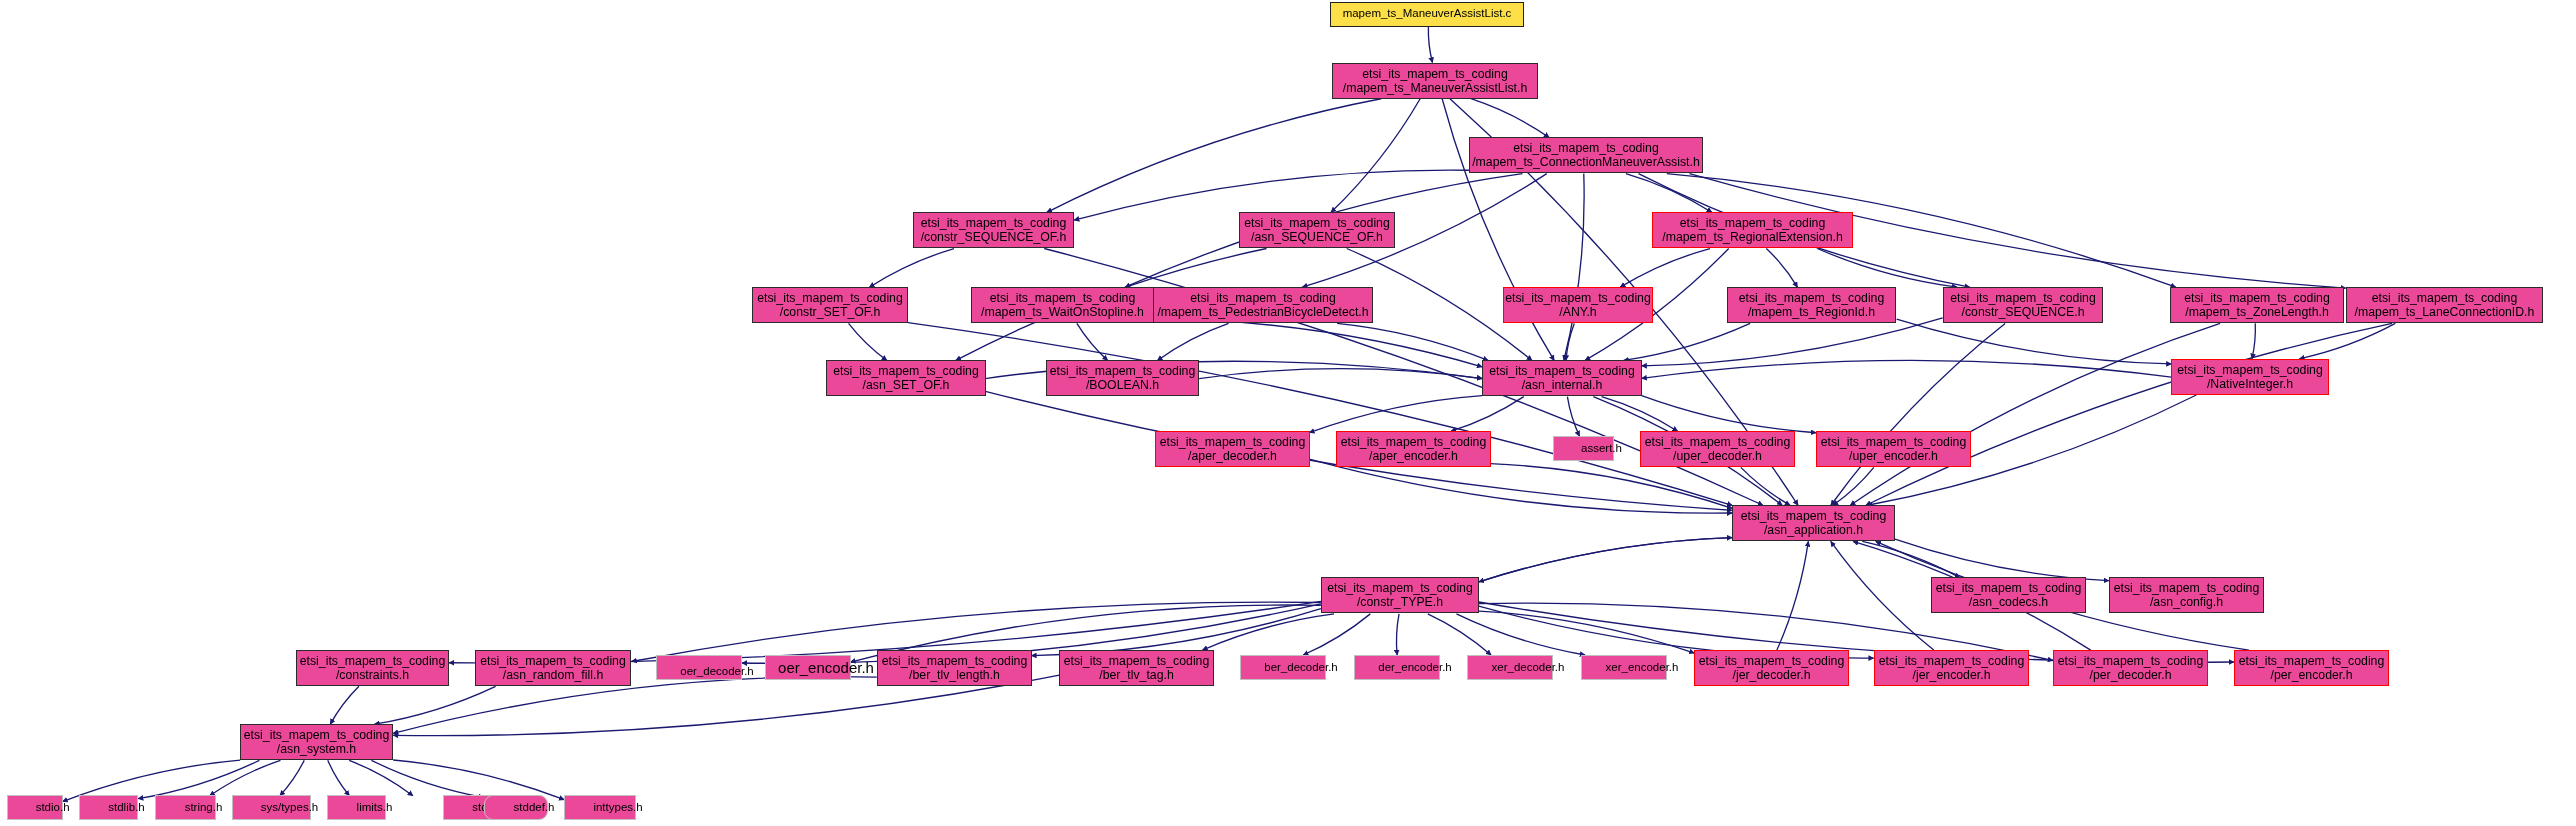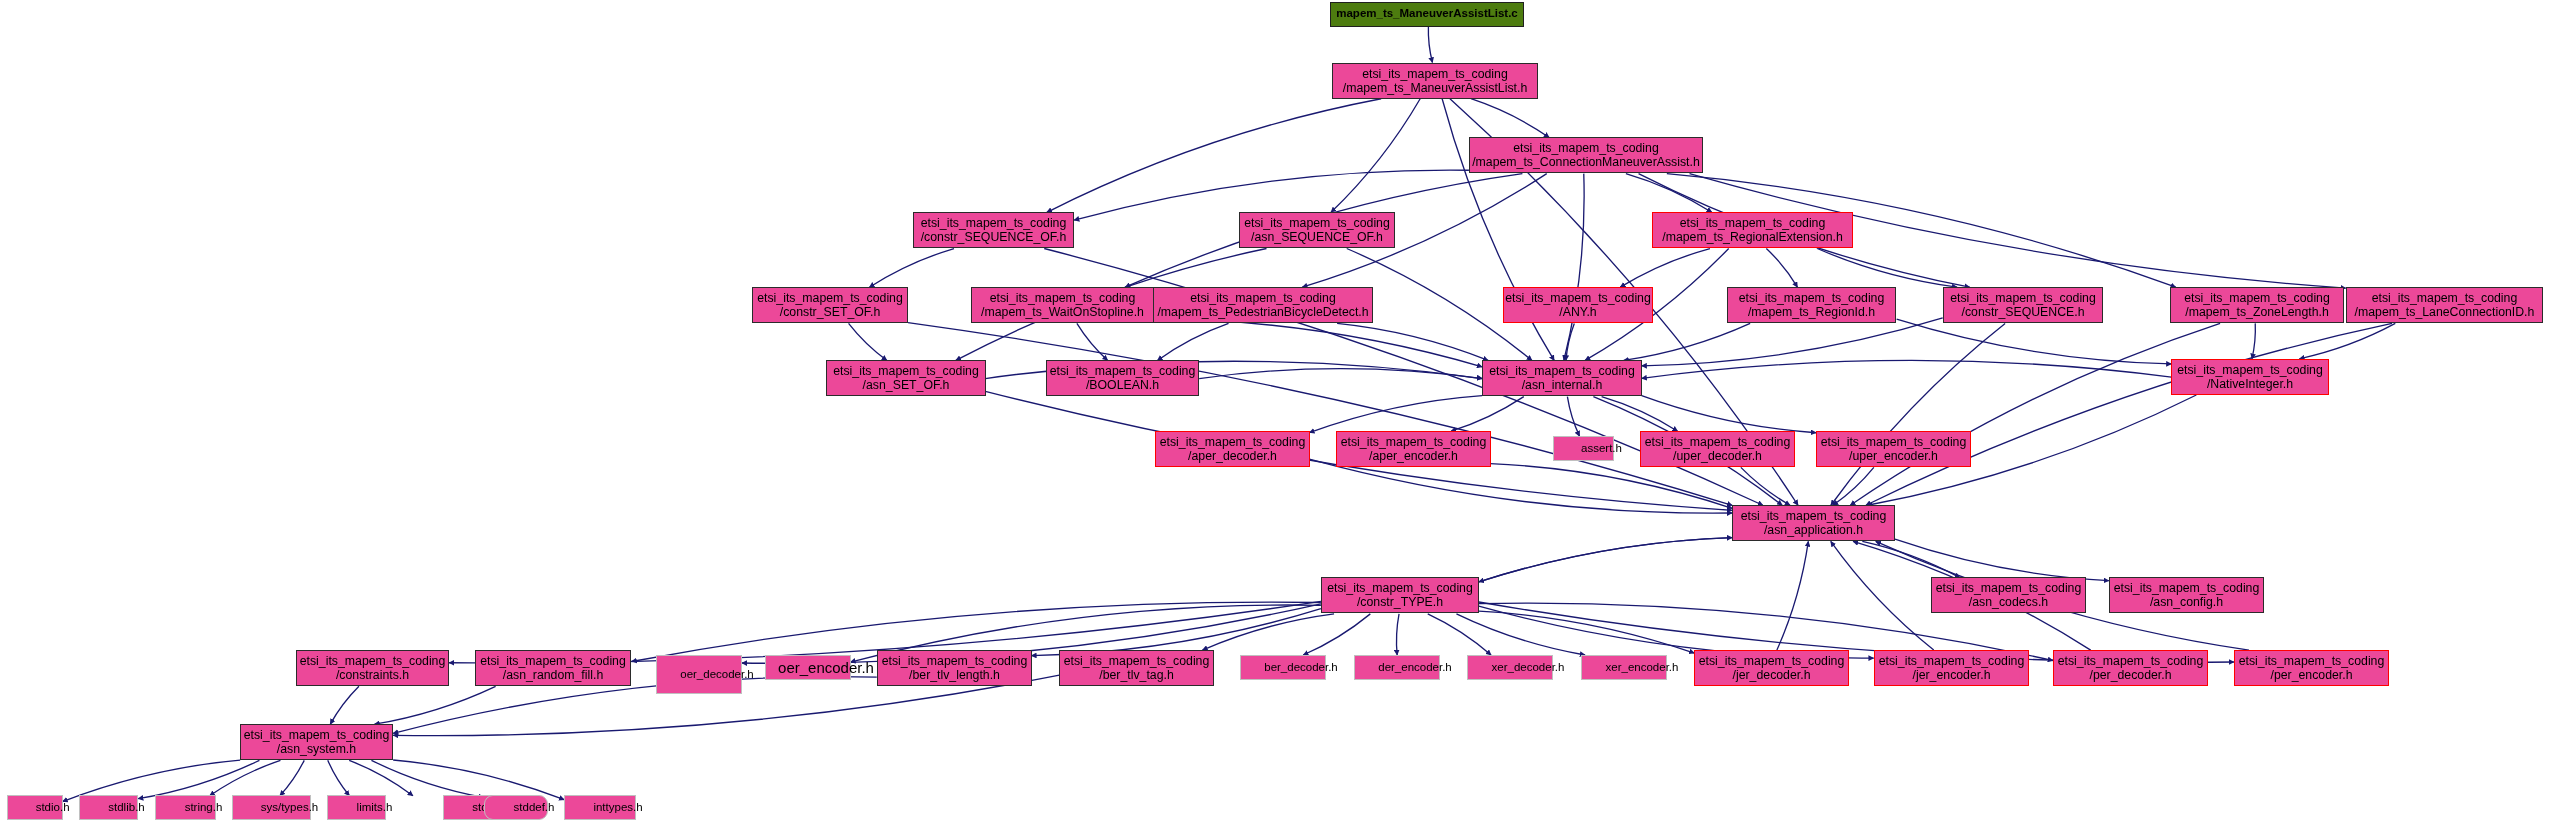--- a/index.html
+++ b/index.html
@@ -31,23 +31,22 @@
     justify-content: center;
     text-align: center;
     line-height: 1.18;
     white-space: pre;
     color: #000000;
     background: #ec4899;
     border: 0.8px solid #404040;
     font-size: 12.3px;
   }
   .node.root {
-    background: #4d7c0f;
+    background: #fde047;
     border: 0.8px solid #202020;
-    font-weight: bold;
   }
   .node.red {
     border: 1.6px solid #ff0000;
   }
   .node.grey {
     border: 0.8px solid #c0c0c0;
     padding-left: 36px;
   }
   .node.black {
     border: 0.8px solid #2b2b2b;
@@ -174,21 +173,21 @@
       <div class="node red" style="left: 1336px; top: 431px; width: 155px; height: 36px;"><div><span>etsi_its_mapem_ts_coding</span><span>/aper_encoder.h</span></div></div>
       <div class="node grey" style="left: 1553px; top: 436px; width: 61px; height: 25px; font-size: 11.5px;"><div><span>assert.h</span></div></div>
       <div class="node red" style="left: 1640px; top: 431px; width: 155px; height: 36px;"><div><span>etsi_its_mapem_ts_coding</span><span>/uper_decoder.h</span></div></div>
       <div class="node red" style="left: 1816px; top: 431px; width: 155px; height: 36px;"><div><span>etsi_its_mapem_ts_coding</span><span>/uper_encoder.h</span></div></div>
       <div class="node black" style="left: 1732px; top: 505px; width: 163px; height: 36px;"><div><span>etsi_its_mapem_ts_coding</span><span>/asn_application.h</span></div></div>
       <div class="node black" style="left: 1321px; top: 577px; width: 158px; height: 36px;"><div><span>etsi_its_mapem_ts_coding</span><span>/constr_TYPE.h</span></div></div>
       <div class="node black" style="left: 1931px; top: 577px; width: 155px; height: 36px;"><div><span>etsi_its_mapem_ts_coding</span><span>/asn_codecs.h</span></div></div>
       <div class="node black" style="left: 2109px; top: 577px; width: 155px; height: 36px;"><div><span>etsi_its_mapem_ts_coding</span><span>/asn_config.h</span></div></div>
       <div class="node black" style="left: 296px; top: 650px; width: 153px; height: 36px;"><div><span>etsi_its_mapem_ts_coding</span><span>/constraints.h</span></div></div>
       <div class="node black" style="left: 475px; top: 650px; width: 156px; height: 36px;"><div><span>etsi_its_mapem_ts_coding</span><span>/asn_random_fill.h</span></div></div>
-      <div class="node grey" style="left: 656px; top: 655px; width: 86px; height: 39px; font-size: 11.5px;"><div><span>oer_decoder.h</span></div></div>
+      <div class="node grey" style="left: 656px; top: 655px; width: 86px; height: 25px; font-size: 11.5px; align-items: flex-end;"><div><span>oer_decoder.h</span></div></div>
       <div class="node grey" style="left: 765px; top: 655px; width: 86px; height: 25px; font-size: 15px;"><div><span>oer_encoder.h</span></div></div>
       <div class="node black" style="left: 877px; top: 650px; width: 155px; height: 36px;"><div><span>etsi_its_mapem_ts_coding</span><span>/ber_tlv_length.h</span></div></div>
       <div class="node black" style="left: 1059px; top: 650px; width: 155px; height: 36px;"><div><span>etsi_its_mapem_ts_coding</span><span>/ber_tlv_tag.h</span></div></div>
       <div class="node grey" style="left: 1240px; top: 655px; width: 86px; height: 25px; font-size: 11.5px;"><div><span>ber_decoder.h</span></div></div>
       <div class="node grey" style="left: 1354px; top: 655px; width: 86px; height: 25px; font-size: 11.5px;"><div><span>der_encoder.h</span></div></div>
       <div class="node grey" style="left: 1467px; top: 655px; width: 86px; height: 25px; font-size: 11.5px;"><div><span>xer_decoder.h</span></div></div>
       <div class="node grey" style="left: 1581px; top: 655px; width: 86px; height: 25px; font-size: 11.5px; justify-content: center;"><div><span>xer_encoder.h</span></div></div>
       <div class="node red" style="left: 1694px; top: 650px; width: 155px; height: 36px;"><div><span>etsi_its_mapem_ts_coding</span><span>/jer_decoder.h</span></div></div>
       <div class="node red" style="left: 1874px; top: 650px; width: 155px; height: 36px;"><div><span>etsi_its_mapem_ts_coding</span><span>/jer_encoder.h</span></div></div>
       <div class="node red" style="left: 2053px; top: 650px; width: 155px; height: 36px;"><div><span>etsi_its_mapem_ts_coding</span><span>/per_decoder.h</span></div></div>

